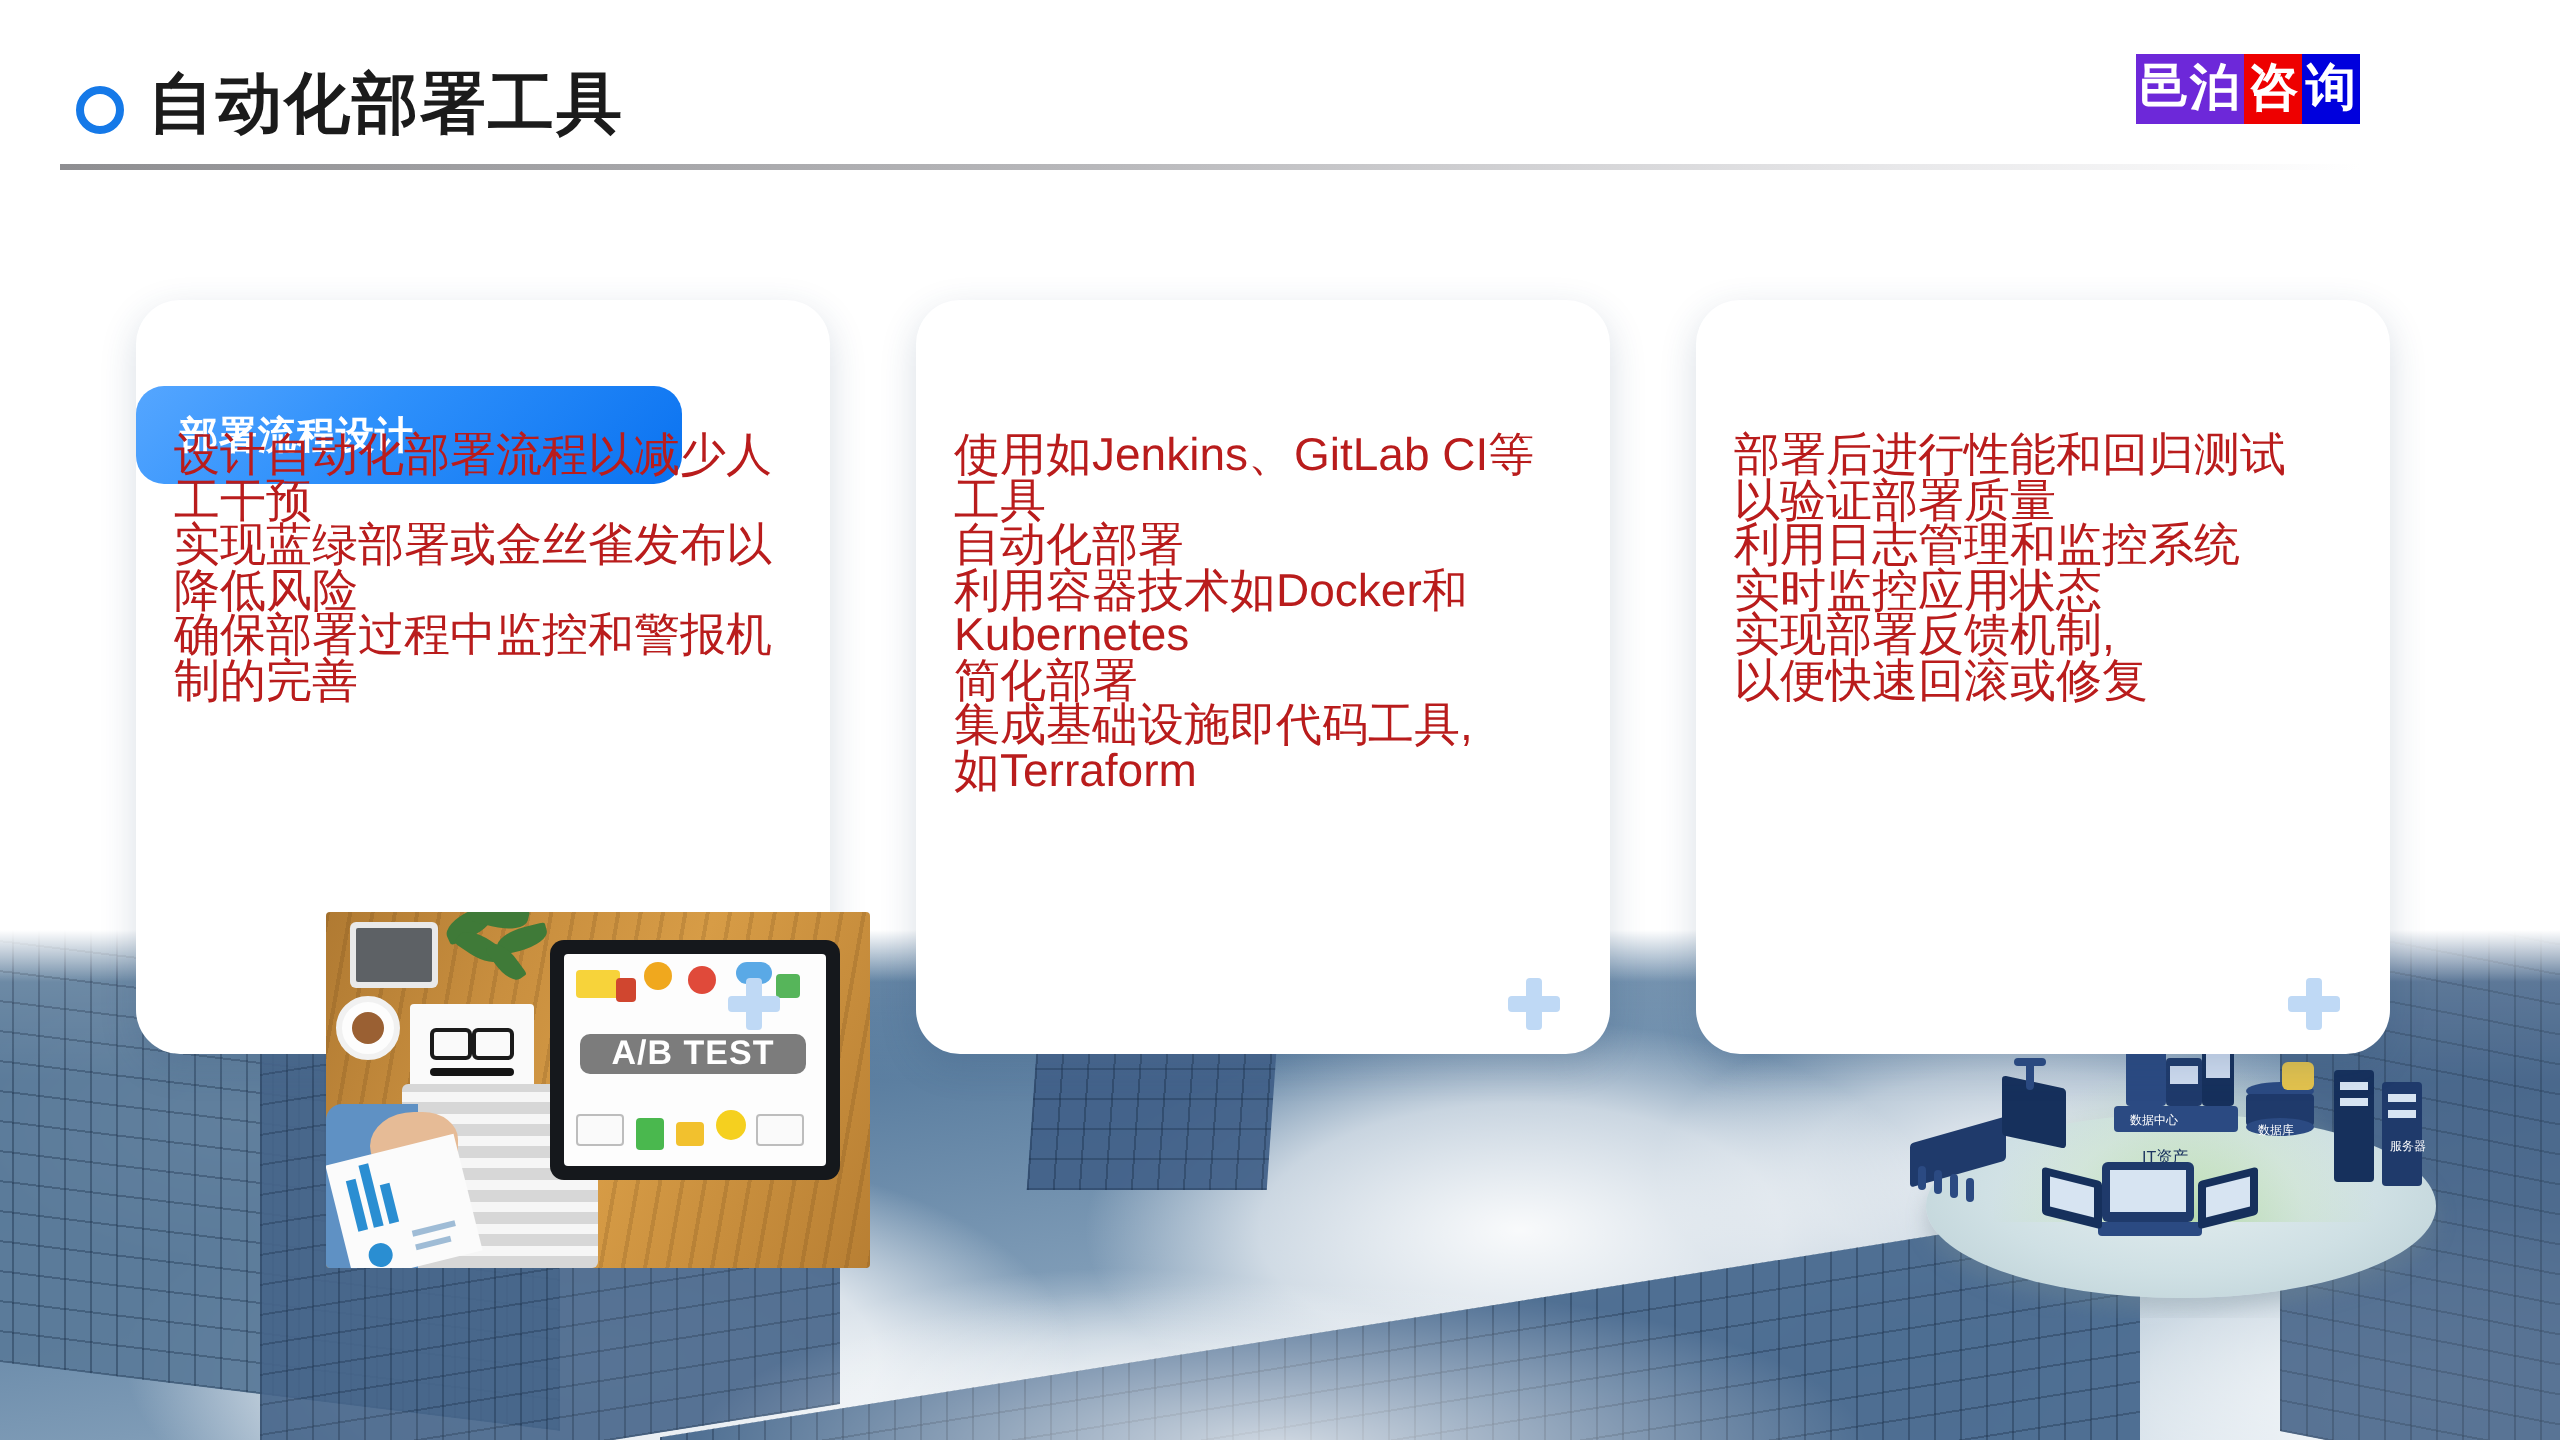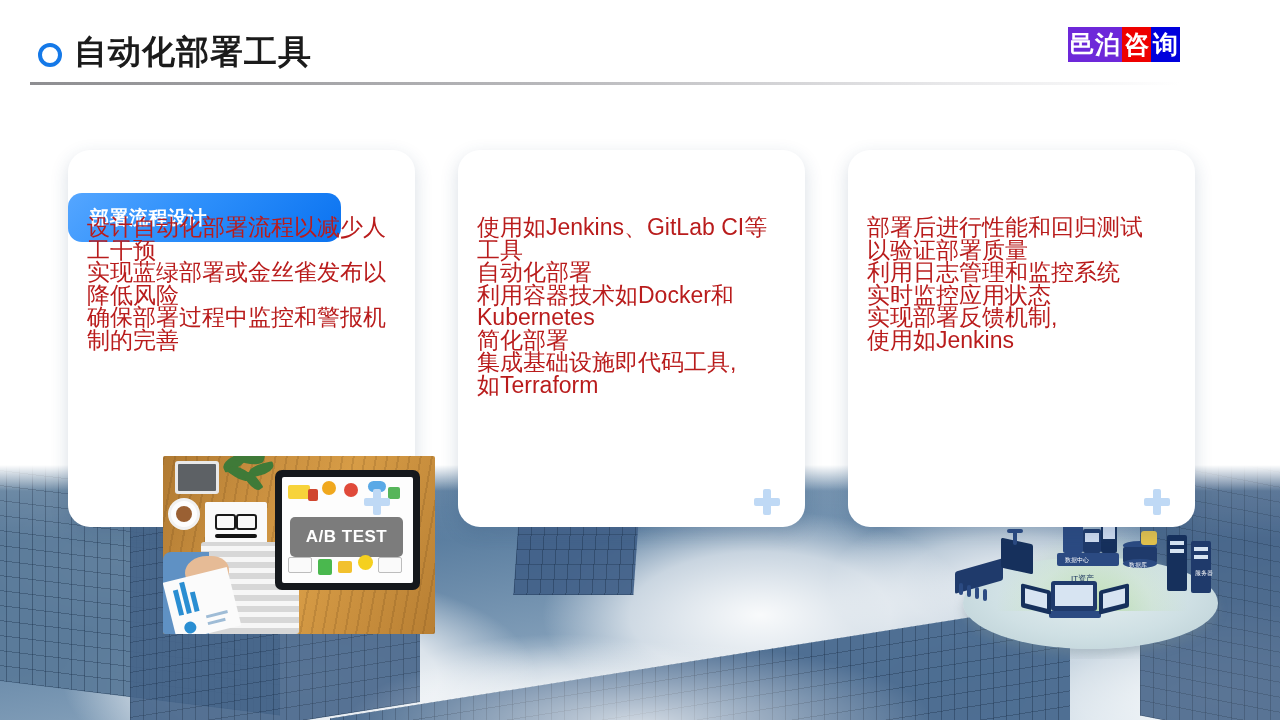--- a/index.html
+++ b/index.html
@@ -147,21 +147,21 @@
   .plus-icon::after{ left:9px; top:0; width:8px; height:26px; }
 
   
   #fig-1{ left:95px; top:306px; width:272px; height:178px; border-radius:2px;
     background:linear-gradient(115deg,#b07a32 0%,#c98f3f 30%,#d79c46 55%,#b87f33 100%); }
   #fig-1 .wood-grain{ position:absolute; inset:0;
     background:repeating-linear-gradient(100deg, rgba(90,55,15,.16) 0 2px, rgba(255,255,255,0) 2px 11px); }
   #fig-1 .tablet{ position:absolute; left:112px; top:14px; width:145px; height:120px;
     background:#15181c; border-radius:7px; padding:7px; }
   #fig-1 .tablet-screen{ width:100%; height:100%; background:#fdfdfd; border-radius:2px; position:relative; }
-  #fig-1 .ab-label{ position:absolute; left:8px; top:40px; width:113px; height:40px;
+  #fig-1 .ab-label{ position:absolute; left:8px; top:40px; width:113px; height:20px;
     background:#7c7c7c; border-radius:5px; color:#fff; font-size:17px; font-weight:bold;
     display:flex; align-items:center; justify-content:center; letter-spacing:.5px; }
   #fig-1 .doodle{ position:absolute; border-radius:2px; }
   #fig-1 .laptop{ position:absolute; left:38px; top:86px; width:98px; height:92px;
     background:#f2f2f2; border-radius:3px;
     background-image:repeating-linear-gradient(0deg,#d7d7d7 0 6px,#f6f6f6 6px 11px),
                      repeating-linear-gradient(90deg,rgba(160,160,160,.5) 0 1px,rgba(0,0,0,0) 1px 9px); }
   #fig-1 .notepad{ position:absolute; left:42px; top:46px; width:62px; height:46px;
     background:#fafafa; border-radius:2px; }
   #fig-1 .glasses{ position:absolute; left:52px; top:58px; width:42px; height:12px; }
@@ -350,17 +350,17 @@
   <div class="plus-icon"></div>
 </div>
 
 <div class="card" id="card-3">
   <div class="card-body">
     <div class="card-text">部署后进行性能和回归测试
 以验证部署质量
 利用日志管理和监控系统
 实时监控应用状态
 实现部署反馈机制,
-使用如Jenkins</div>
+以便快速回滚或修复</div>
   </div>
 
   <div class="plus-icon"></div>
 </div>
 
 </body></html>

